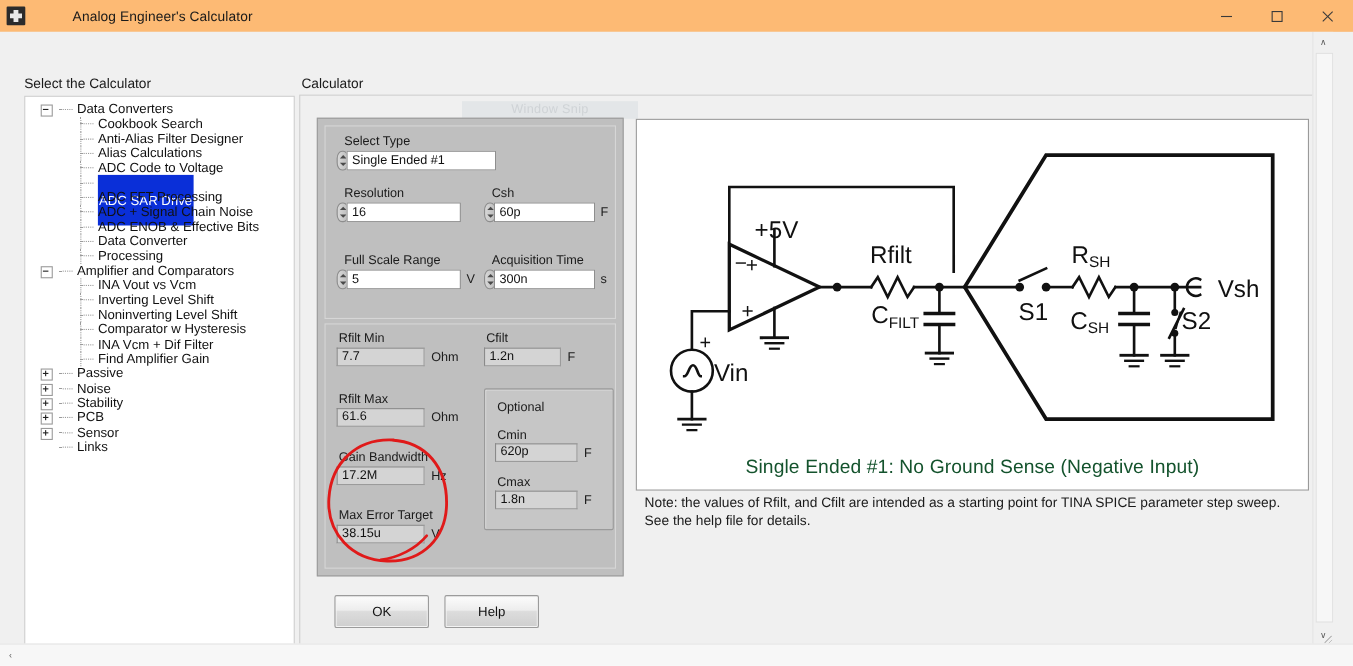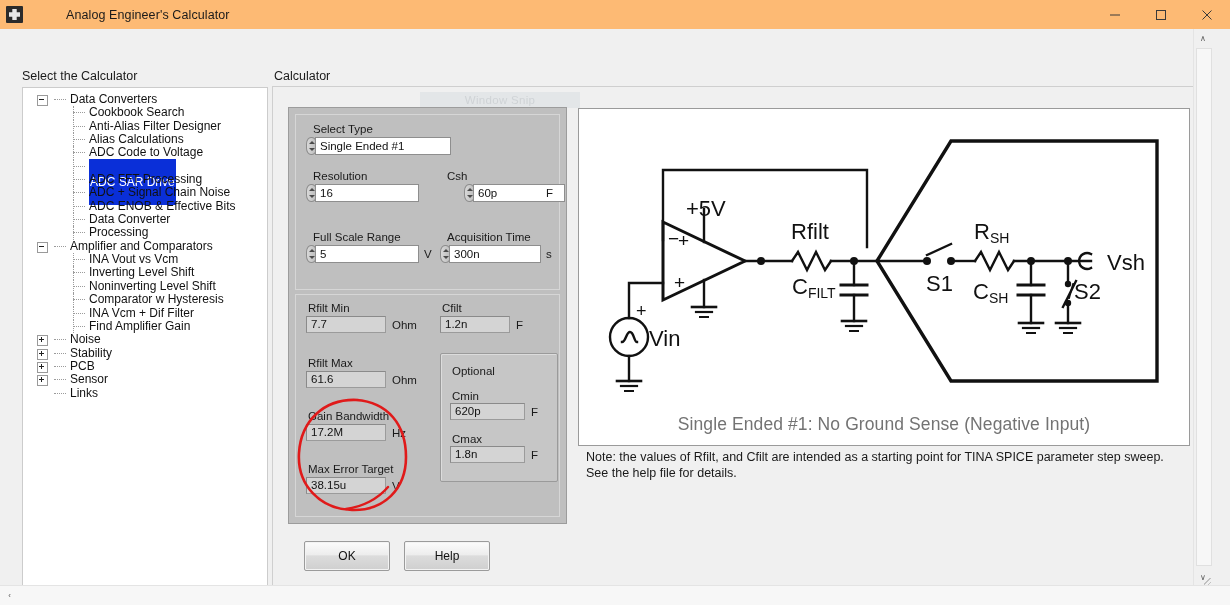--- a/index.html
+++ b/index.html
@@ -209,21 +209,21 @@
 
   
   #schematic {
     position: absolute; left: 578px; top: 79px; width: 610px; height: 336px;
     background: #ffffff; border: 1px solid #9a9a9a;
     box-shadow: inset 0 0 0 2px #ffffff;
   }
   #schem-svg { position: absolute; left: 0; top: 0; }
   #caption {
     position: absolute; left: 0; bottom: 10px; width: 610px;
-    text-align: center; font-size: 17.5px; color: #737373;
+    text-align: center; font-size: 17.5px; color: #14532d;
     letter-spacing: .1px;
   }
   #note {
     position: absolute; left: 586px; top: 420px; width: 600px;
     font-size: 12.5px; color: #1a1a1a; line-height: 16px;
   }
 </style>
 </head>
 <body>
 
@@ -344,20 +344,25 @@
             <span class="lbl">INA Vcm + Dif Filter</span>
           </div>
           <div class="tnode lvl1">
             <span class="elbow"></span>
             <span class="vline"></span>
             <span class="lbl">Find Amplifier Gain</span>
           </div>
           <div class="tnode lvl0">
             <span class="toggle plus"></span>
             <span class="elbow"></span>
+            <span class="lbl">Passive</span>
+          </div>
+          <div class="tnode lvl0">
+            <span class="toggle plus"></span>
+            <span class="elbow"></span>
             <span class="lbl">Noise</span>
           </div>
           <div class="tnode lvl0">
             <span class="toggle plus"></span>
             <span class="elbow"></span>
             <span class="lbl">Stability</span>
           </div>
           <div class="tnode lvl0">
             <span class="toggle plus"></span>
             <span class="elbow"></span>
@@ -396,21 +401,21 @@
     <div class="fieldlabel" style="left:313px; top:141px;">Resolution</div>
     <div class="numfield" style="left:306px; top:155px; width:113px;">
       <div class="spinner">
         <span class="ar up"></span>
           <span class="ar dn"></span>
       </div>
       <div class="numbox" style="width:104px;">16</div>
     </div>
 
     <div class="fieldlabel" style="left:447px; top:141px;">Csh</div>
-    <div class="numfield" style="left:440px; top:155px; width:101px;margin-left:24px;">
+    <div class="numfield" style="left:440px; top:155px; width:101px;">
       <div class="spinner">
         <span class="ar up"></span>
           <span class="ar dn"></span>
       </div>
       <div class="numbox" style="width:92px;">60p</div>
     </div>
     <div class="unit" style="left:546px; top:158px;">F</div>
 
     <div class="fieldlabel" style="left:313px; top:202px;">Full Scale Range</div>
     <div class="numfield" style="left:306px; top:216px; width:113px;">

